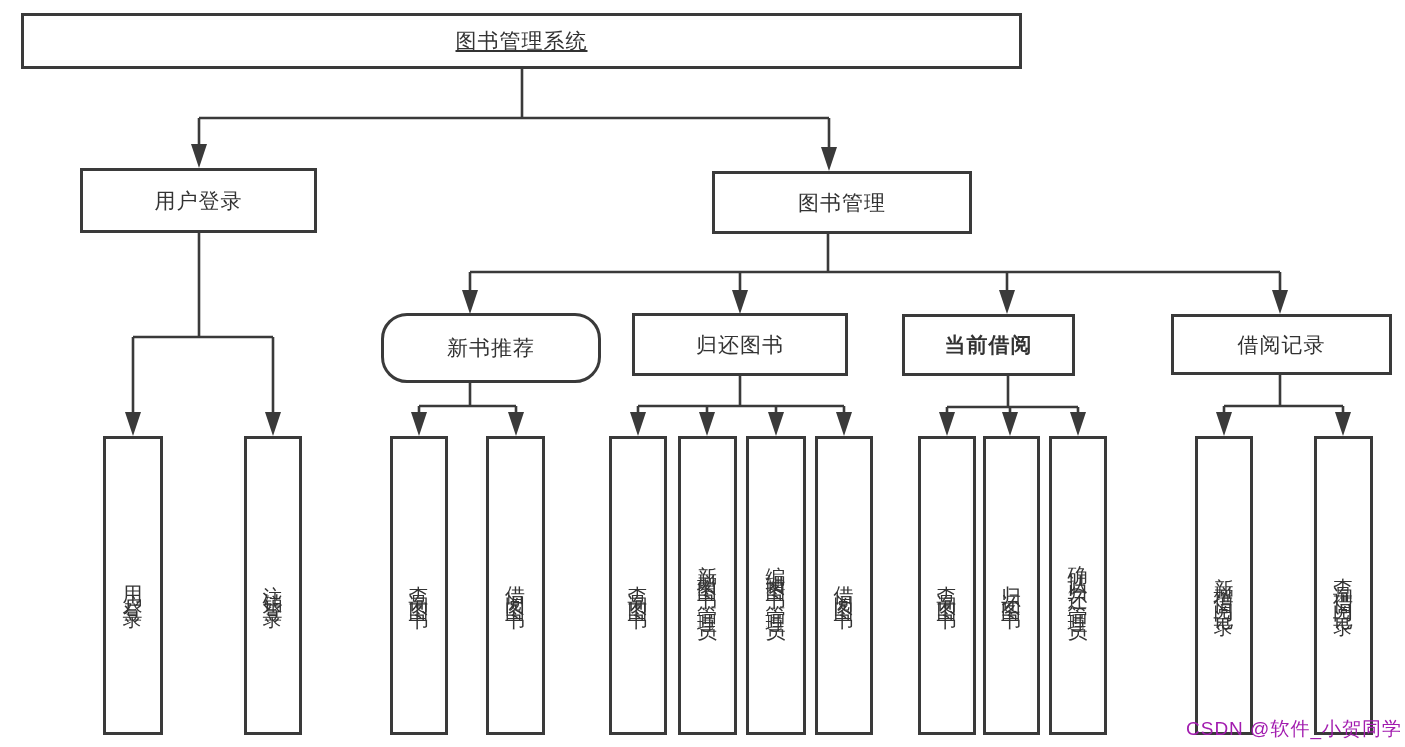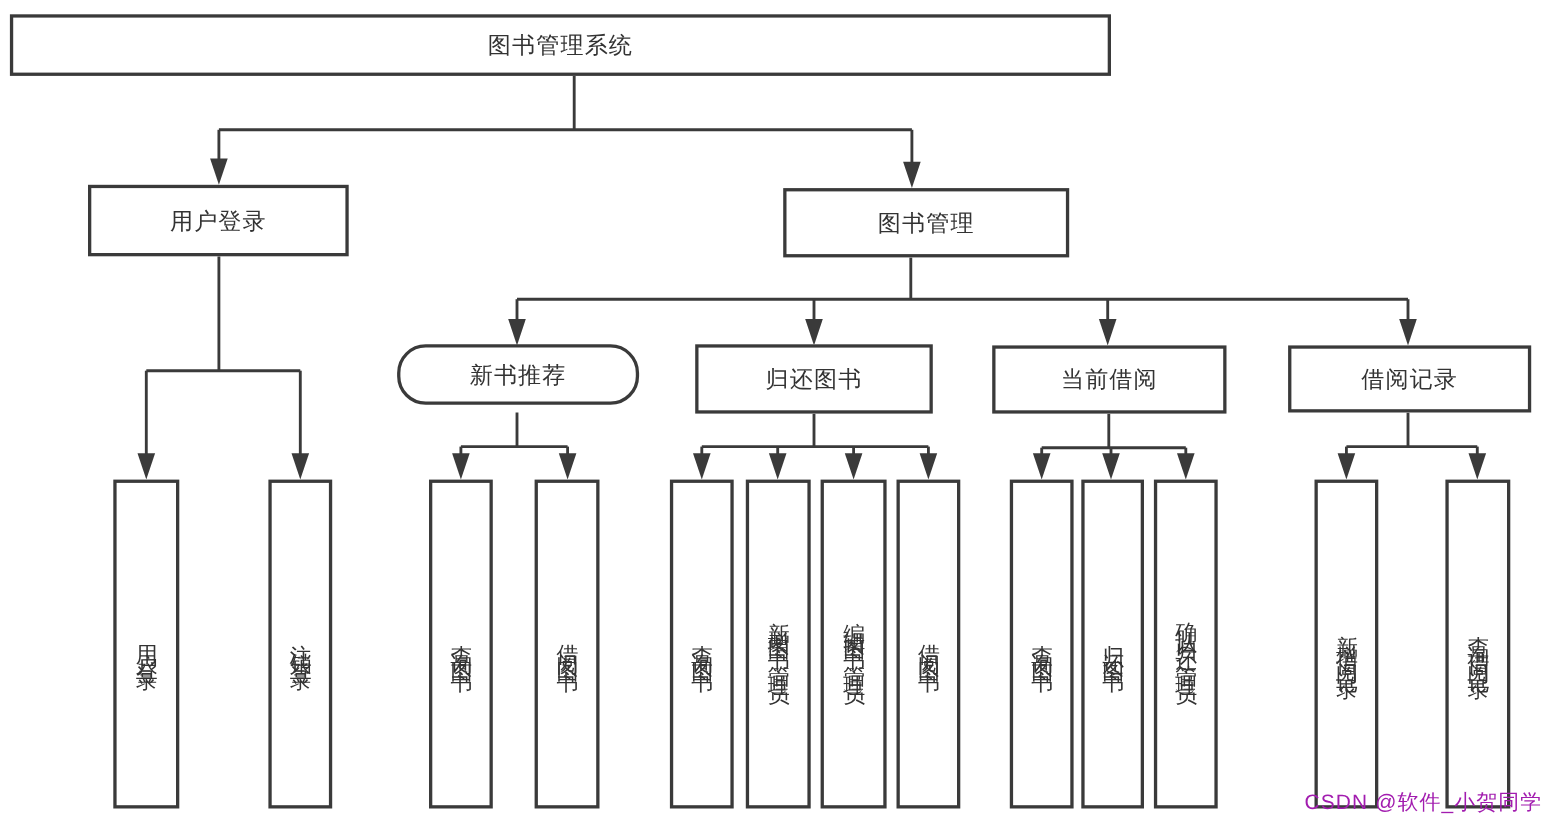--- a/index.html
+++ b/index.html
@@ -18,26 +18,26 @@
     background:#ffffff;
     display:flex;align-items:center;justify-content:center;
     color:#333333;
     z-index:2;
   }
   .hnode span{
     font-size:21px;
     letter-spacing:1px;
     white-space:nowrap;
   }
-  .n-root{left:9px;top:13px;width:1001px;height:56px;}
+  .n-root{left:21px;top:13px;width:1001px;height:56px;text-decoration:underline;}
   .n-user{left:80px;top:168px;width:237px;height:65px;}
   .n-mgmt{left:712px;top:171px;width:260px;height:63px;}
-  .n-l3a{left:361px;top:313px;width:220px;height:55px;border-radius:26px;}
+  .n-l3a{left:381px;top:313px;width:220px;height:70px;border-radius:26px;}
   .n-l3b{left:632px;top:313px;width:216px;height:63px;}
-  .n-l3c{left:902px;top:314px;width:213px;height:62px;}
+  .n-l3c{left:902px;top:314px;width:173px;height:62px;font-weight:bold;}
   .n-l3d{left:1171px;top:314px;width:221px;height:61px;}
   .leaf{top:436px;height:299px;border-width:3px;}
   .leaf span{
     writing-mode:vertical-rl;
     font-size:20px;
     letter-spacing:8px;
     line-height:1;
     color:#333333;
   }
   .lf-a1{left:103px;width:60px;}

